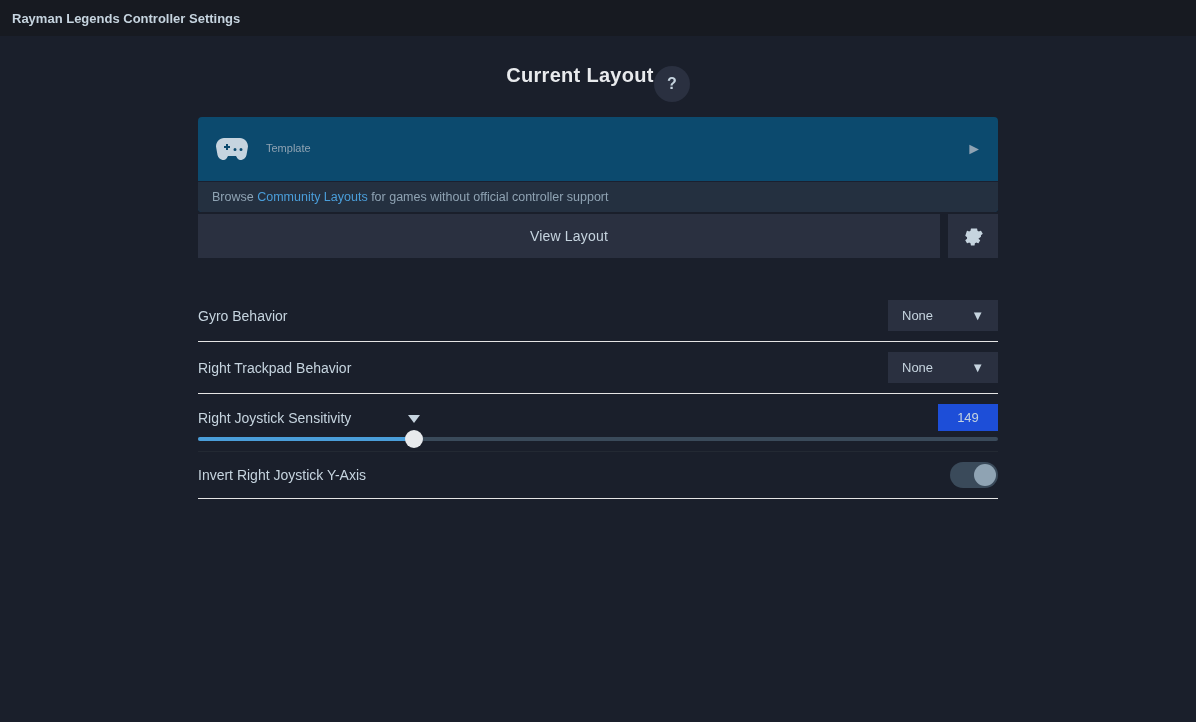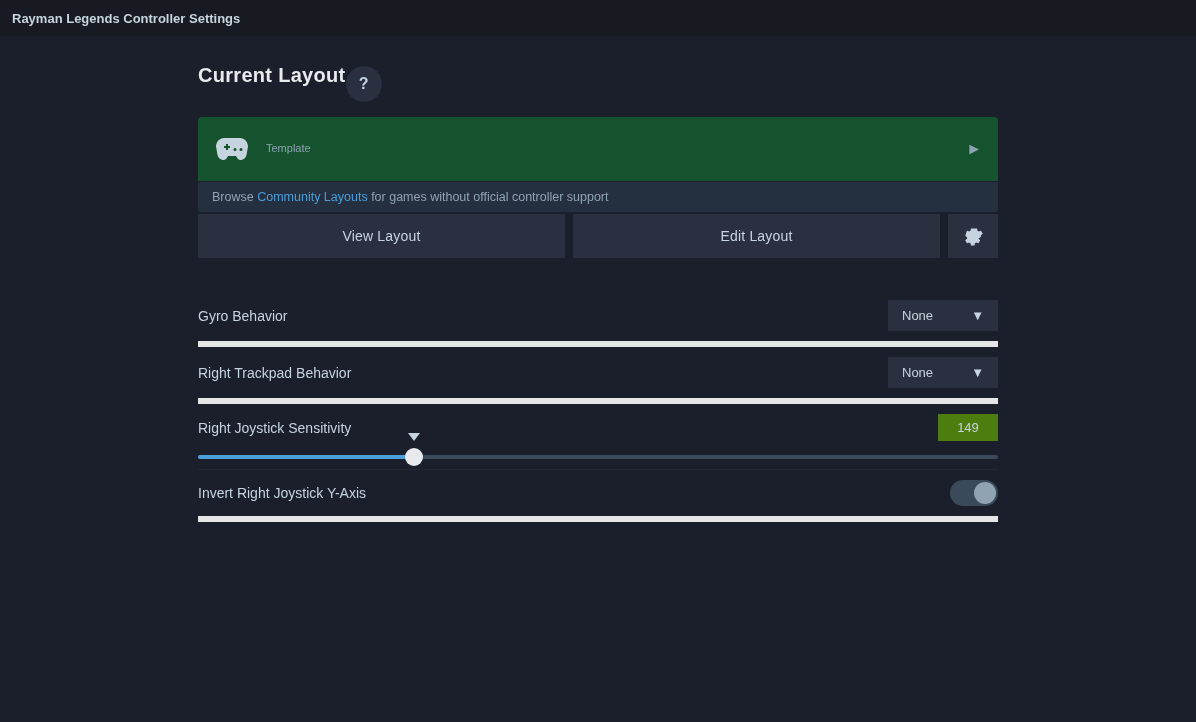--- a/index.html
+++ b/index.html
@@ -37,21 +37,21 @@
 
     .section-title {
       font-size: 20px;
       font-weight: 700;
       color: #e8eaed;
       margin-bottom: 16px;
       letter-spacing: 0.3px;
     }
 
     .layout-card {
-      background: #14532d;
+      background: #0c4a6e;
       border-radius: 4px;
       overflow: hidden;
       margin-bottom: 2px;
     }
 
     .layout-row {
       display: flex;
       align-items: center;
       padding: 14px 16px;
       cursor: pointer;
@@ -145,21 +145,21 @@
       font-weight: 700;
       cursor: pointer;
       display: flex;
       align-items: center;
       justify-content: center;
     }
 
     .current-layout-header {
       display: flex;
       align-items: center;
-      justify-content: flex-start;
+      justify-content: center;
       margin-bottom: 14px;
     }
 
     .quick-settings-section {
       margin-top: 32px;
     }
 
     .quick-settings-title {
       font-size: 11px;
       font-weight: 700;
@@ -167,21 +167,21 @@
       color: #8fa3b3;
       text-transform: uppercase;
       margin-bottom: 22px;
     }
 
     .setting-row {
       display: flex;
       align-items: center;
       justify-content: space-between;
       padding: 10px 0;
-      border-bottom: 6px solid #e5e5e5;
+      border-bottom: 1px solid #e5e5e5;
     }
 
     .setting-label {
       font-size: 14px;
       color: #c6d4df;
     }
 
     .dropdown-btn {
       background: #2a3040;
       border: none;
@@ -198,25 +198,25 @@
 
     .sensitivity-row {
       padding: 10px 0;
       border-bottom: 1px solid #232933;
     }
 
     .sensitivity-header {
       display: flex;
       align-items: center;
       justify-content: space-between;
-      margin-bottom: 8px;
+      margin-bottom: 0;
     }
 
     .sensitivity-value {
-      background: #4d7c0f;
+      background: #1d4ed8;
       color: #c6d4df;
       padding: 6px 12px;
       font-size: 13px;
       min-width: 60px;
       text-align: center;
     }
 
     .slider-container {
       position: relative;
       width: 100%;
@@ -324,21 +324,20 @@
       </div>
       <div class="community-bar">
         <span>Browse</span>
         <a href="#">Community Layouts</a>
         <span>for games without official controller support</span>
       </div>
     </div>
 
     <div class="button-row">
       <button class="btn-view">View Layout</button>
-      <button class="btn-edit">Edit Layout</button>
       <button class="btn-gear">
         <svg class="gear-icon" viewBox="0 0 20 20" fill="#c6d4df" xmlns="http://www.w3.org/2000/svg">
           <path d="M10 13a3 3 0 100-6 3 3 0 000 6zm7.94-2.25a8.14 8.14 0 000-1.5l1.6-1.25a.4.4 0 00.1-.5l-1.5-2.6a.4.4 0 00-.49-.17l-1.9.76a7.5 7.5 0 00-1.3-.75l-.29-2a.39.39 0 00-.39-.34H8.23a.39.39 0 00-.39.34l-.29 2a7.5 7.5 0 00-1.3.75l-1.9-.76a.4.4 0 00-.49.17L2.36 9.5a.4.4 0 00.1.5l1.6 1.25a7.86 7.86 0 000 1.5l-1.6 1.25a.4.4 0 00-.1.5l1.5 2.6c.1.18.3.25.49.17l1.9-.76c.4.28.84.52 1.3.75l.29 2c.05.2.22.34.39.34h3a.39.39 0 00.39-.34l.29-2c.46-.23.9-.47 1.3-.75l1.9.76c.19.08.39 0 .49-.17l1.5-2.6a.4.4 0 00-.1-.5l-1.6-1.25z"></path>
         </svg>
       </button>
     </div>
 
     <div class="quick-settings-section">
 
       <div class="setting-row">

